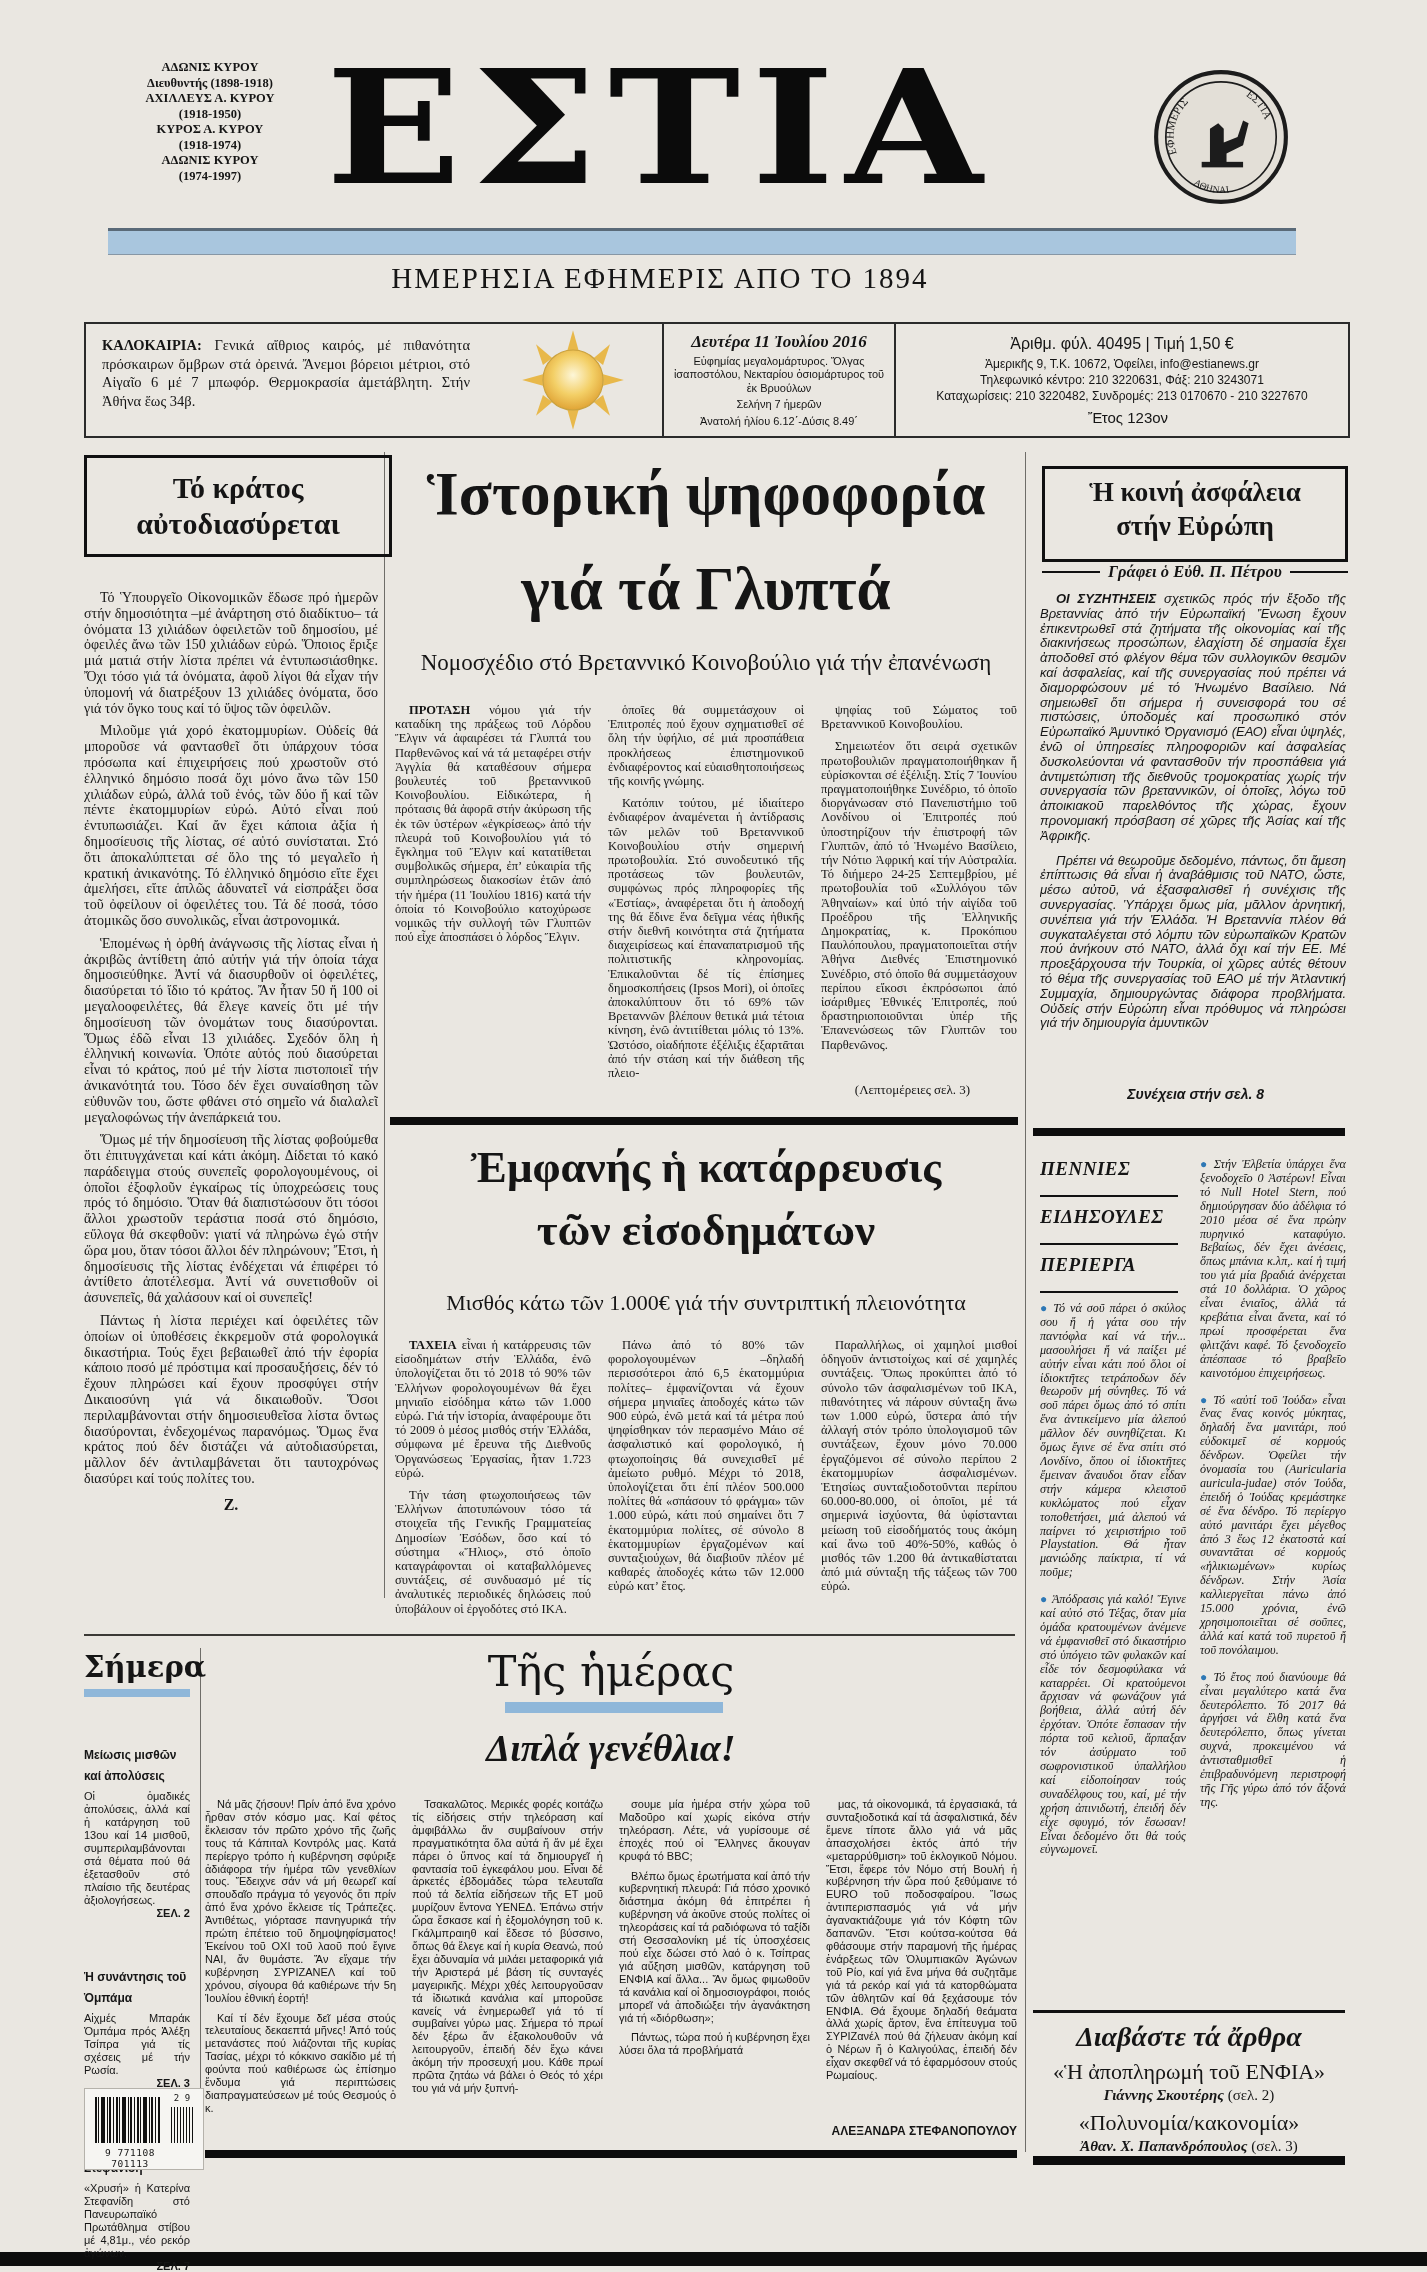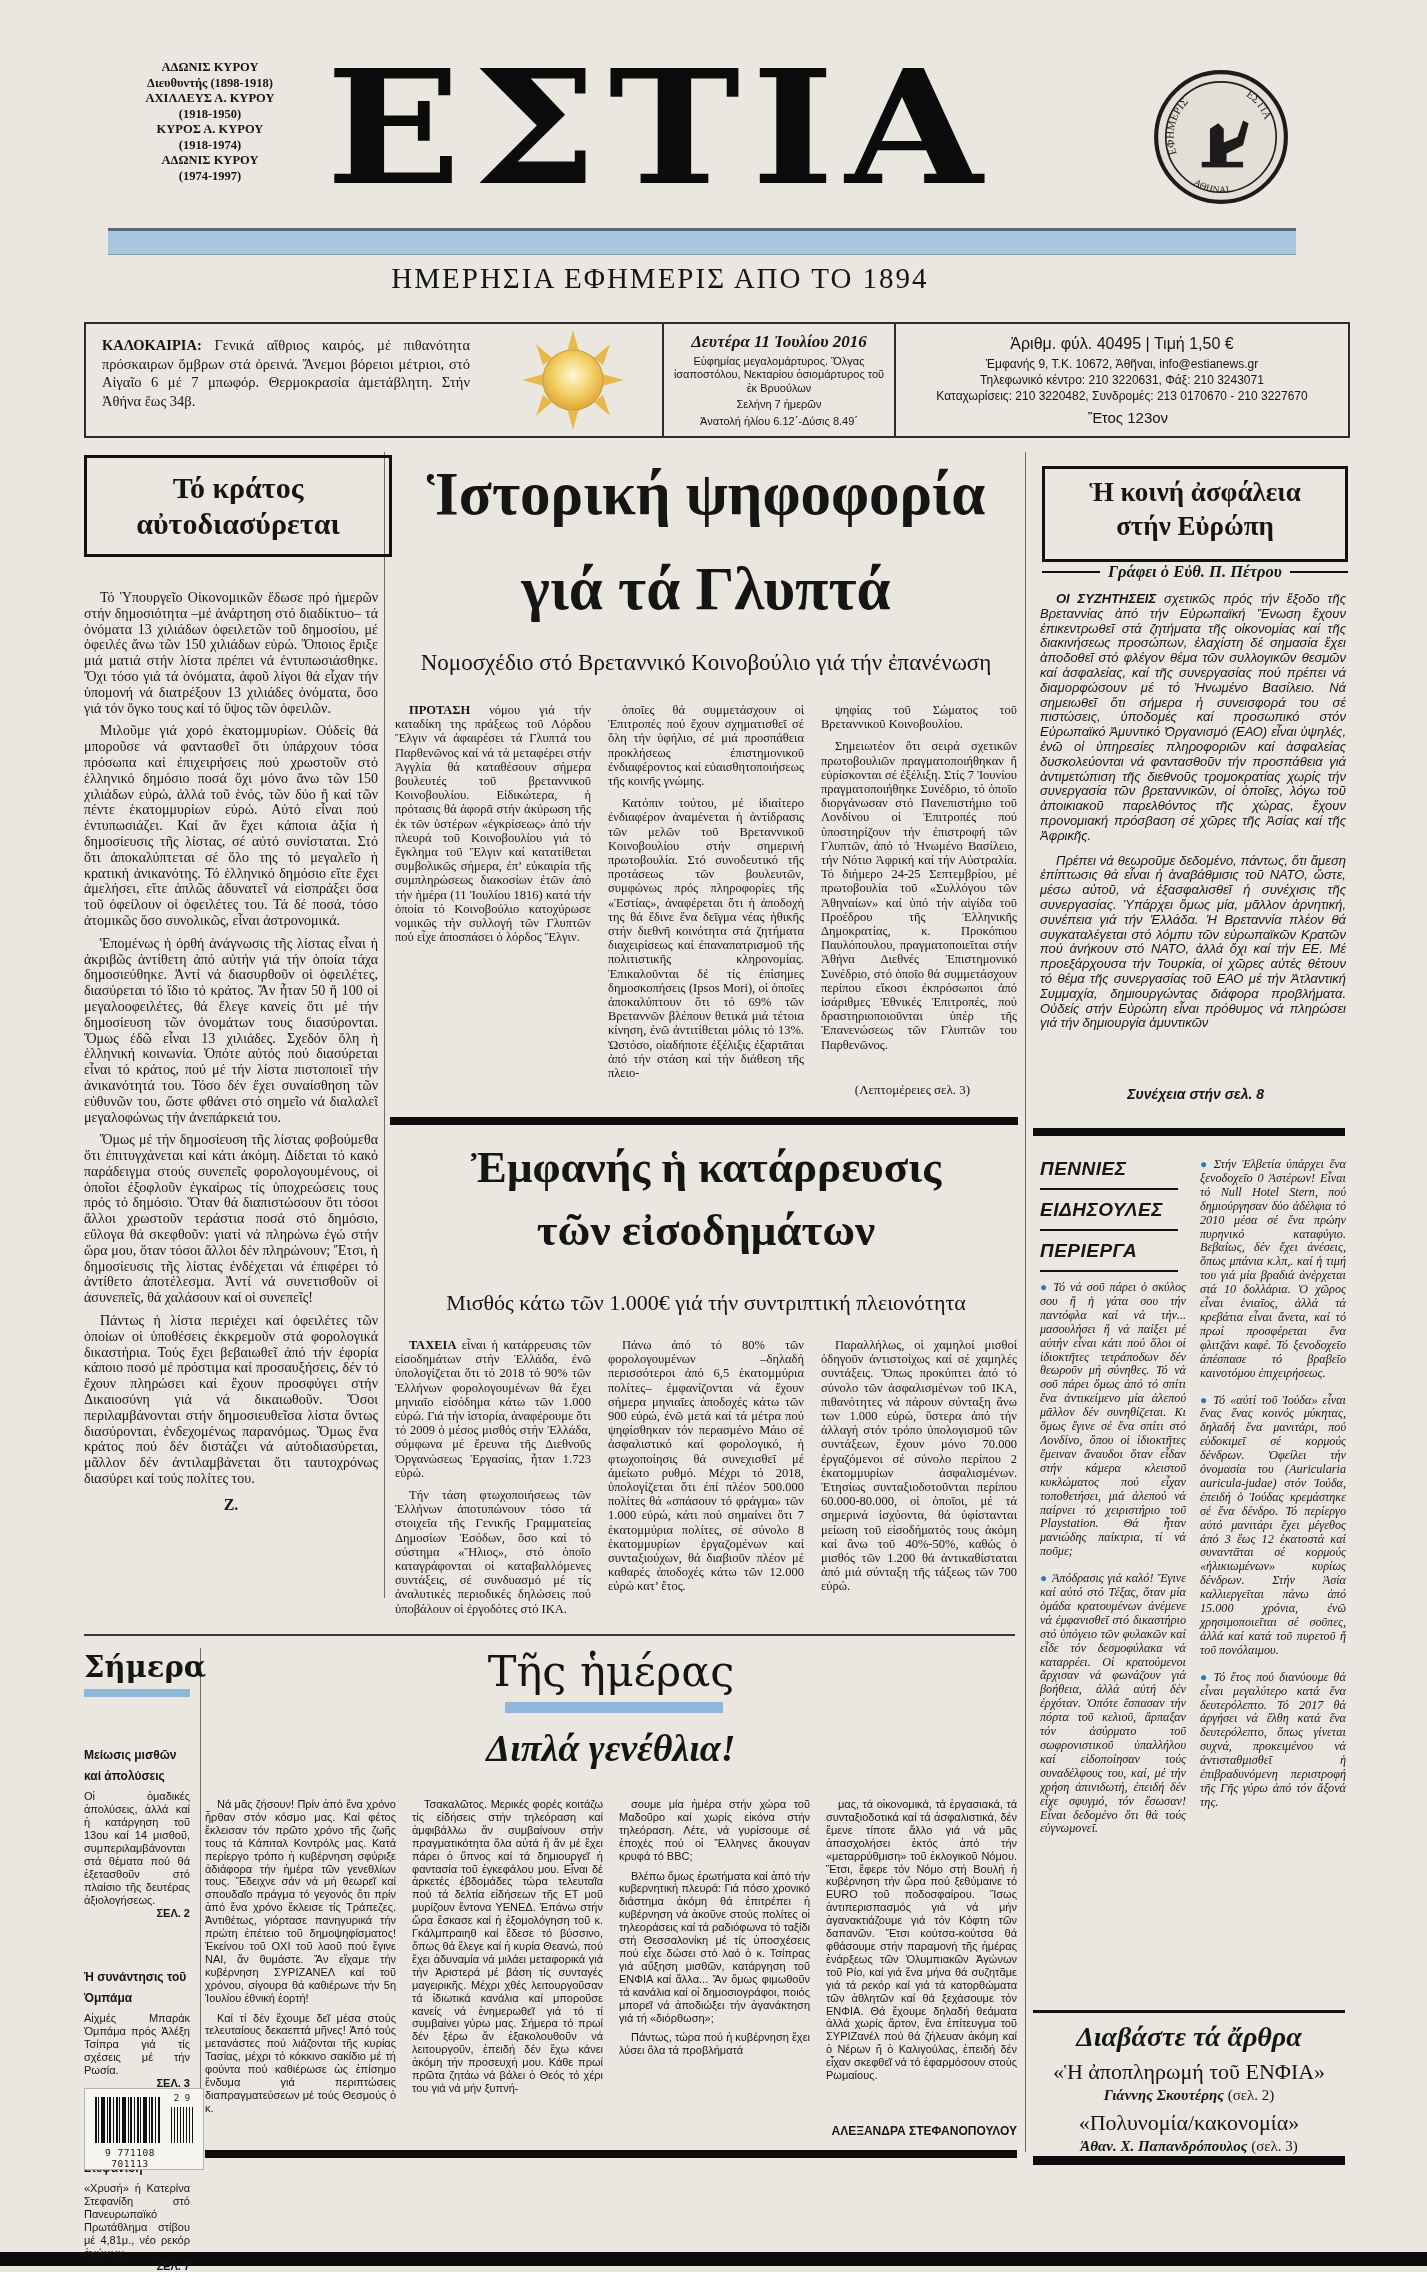--- a/index.html
+++ b/index.html
@@ -107,22 +107,22 @@
   .tis-head{left:205px;top:1726px;width:812px;text-align:center;font-weight:bold;font-style:italic;font-size:38px;}
   .tis-cols{left:205px;top:1798px;width:812px;height:350px;overflow:hidden;display:flex;gap:16px;}
   .tis-cols .col{width:191px;font-family:"Liberation Sans",sans-serif;font-size:11px;line-height:12.9px;}
   .tis-cols p{margin:0 0 7px 0;text-indent:12px;text-align:justify;}
   .tis-byline{left:828px;top:2124px;width:189px;text-align:right;font-family:"Liberation Sans",sans-serif;
               font-weight:bold;font-size:12px;}
 
   
   .pen{left:1040px;top:1158px;width:306px;height:838px;overflow:hidden;display:flex;gap:14px;}
   .pen .pcol{width:146px;}
-  .pen-header{font-family:Liberation Sans, sans-serif;font-weight:bold;font-style:italic;font-size:19px;
-              border-bottom:2px solid #111;padding-bottom:8px;margin-bottom:9px;width:138px;letter-spacing:0.5px;}
+  .pen-header{font-family:Liberation Serif, serif;font-weight:bold;font-style:italic;font-size:19px;
+              border-bottom:2px solid #111;padding-bottom:15px;margin-bottom:9px;width:138px;letter-spacing:0.5px;}
   .pen-item{font-style:italic;font-size:12.2px;line-height:13.9px;text-align:justify;margin-bottom:13px;}
   .pen-item .dot{color:#2e78b5;font-style:normal;font-size:12px;margin-right:4px;}
 
   
   .read{left:1033px;top:2010px;width:312px;border-top:3px solid #111;padding-top:8px;text-align:center;}
   .read .rt{font-weight:bold;font-style:italic;font-size:28px;}
   .read .at{font-size:22px;margin-top:6px;}
   .read .au{font-size:15px;margin-top:2px;}
   .read .au b{font-style:italic;}
 
@@ -198,21 +198,21 @@
       </svg>
     </div>
     <div class="ib-date">
       <div class="d1">Δευτέρα 11 Ἰουλίου 2016</div>
       <div class="d2">Εὐφημίας μεγαλομάρτυρος. Ὄλγας ἰσαποστόλου, Νεκταρίου ὁσιομάρτυρος τοῦ ἐκ Βρυούλων</div>
       <div class="d2">Σελήνη 7 ἡμερῶν</div>
       <div class="d2">Ἀνατολή ἡλίου 6.12΄-Δύσις 8.49΄</div>
     </div>
     <div class="ib-contact">
       <div class="c1">Ἀριθμ. φύλ. 40495 | Τιμή 1,50 €</div>
-      <div class="c2">Ἐμφανής 9, Τ.Κ. 10672, Ἀθῆναι, info@estianews.gr</div>
+      <div class="c2">Ἀμερικῆς 9, Τ.Κ. 10672, Ὀφείλει, info@estianews.gr</div>
       <div class="c2">Τηλεφωνικό κέντρο: 210 3220631, Φάξ: 210 3243071</div>
       <div class="c2">Καταχωρίσεις: 210 3220482, Συνδρομές: 213 0170670 - 210 3227670</div>
       <div class="c3">Ἔτος 123ον</div>
     </div>
   </div>
 
   <div class="abs vrule v1"></div>
   <div class="abs vrule v2"></div>
   <div class="abs vrule v3"></div>
   <div class="abs hrule-thin h-mid"></div>

